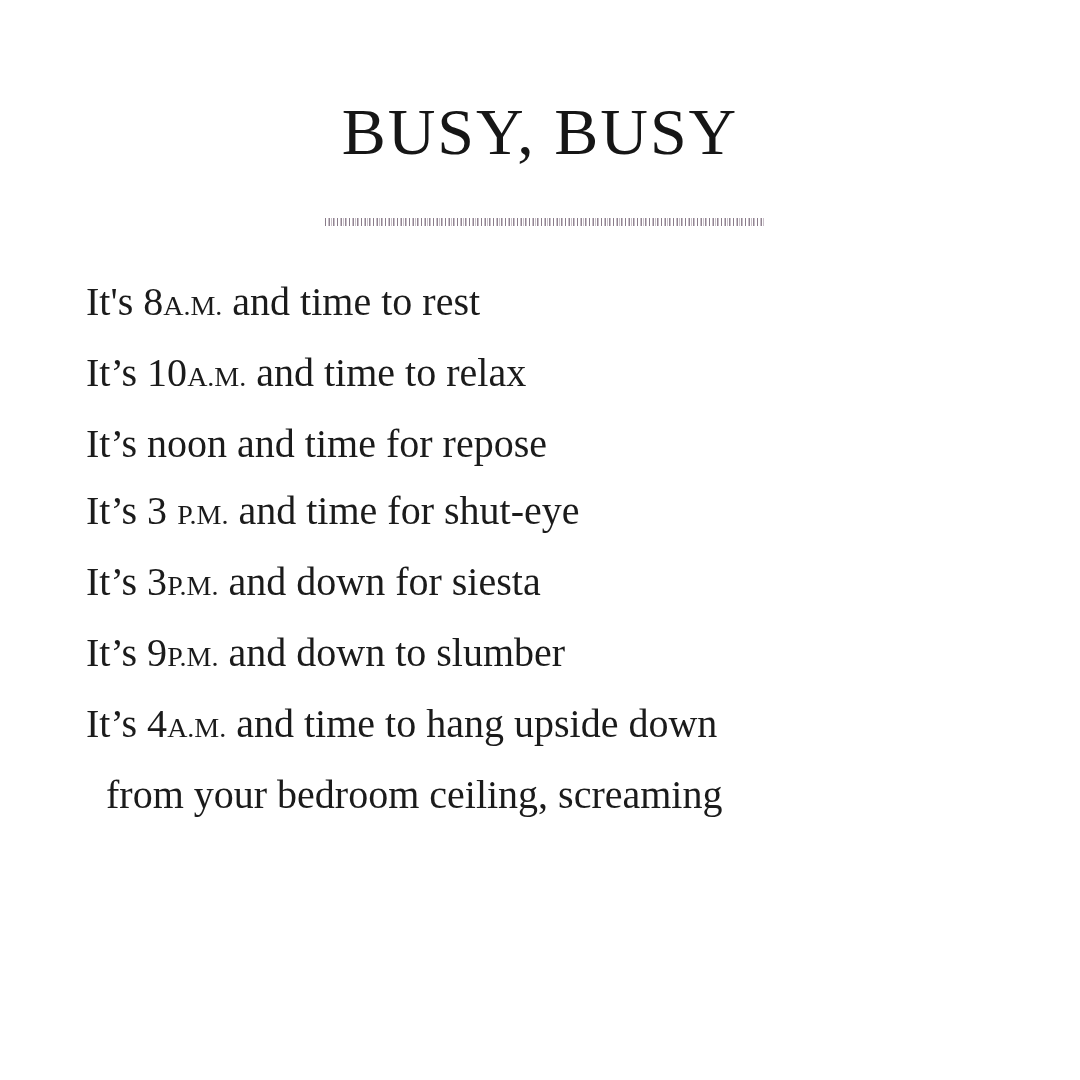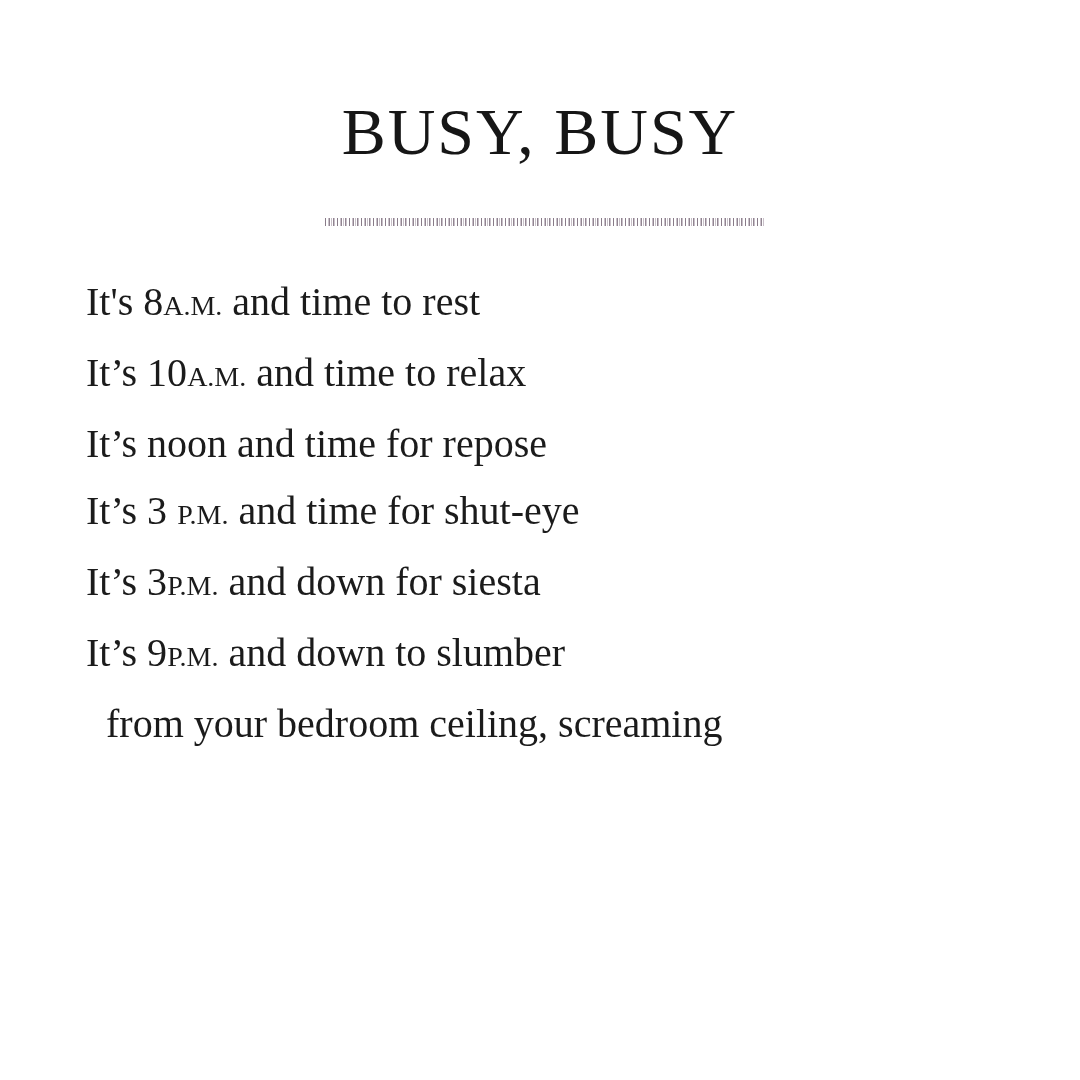--- a/index.html
+++ b/index.html
@@ -68,15 +68,16 @@
 
   <div class="title-divider"></div>
 
   <div class="poem-body">
       <div class="poem-line"><span class="">It's 8</span><span class="sc">A.M.</span><span class=""> and time to rest</span></div>
       <div class="poem-line"><span class="">It’s 10</span><span class="sc">A.M.</span><span class=""> and time to relax</span></div>
       <div class="poem-line"><span class="">It’s noon and time for repose</span></div>
       <div class="poem-line"><span class="">It’s 3 </span><span class="sc">P.M.</span><span class=""> and time for shut-eye</span></div>
       <div class="poem-line"><span class="">It’s 3</span><span class="sc">P.M.</span><span class=""> and down for siesta</span></div>
       <div class="poem-line"><span class="">It’s 9</span><span class="sc">P.M.</span><span class=""> and down to slumber</span></div>
+      <div class="poem-line"><span class="">It’s 4</span><span class="sc">A.M.</span><span class=""> and time to hang upside down</span></div>
       <div class="poem-line indent"><span class="">from your bedroom ceiling, screaming</span></div>
     </div>
 </div>
 
 </body></html>

